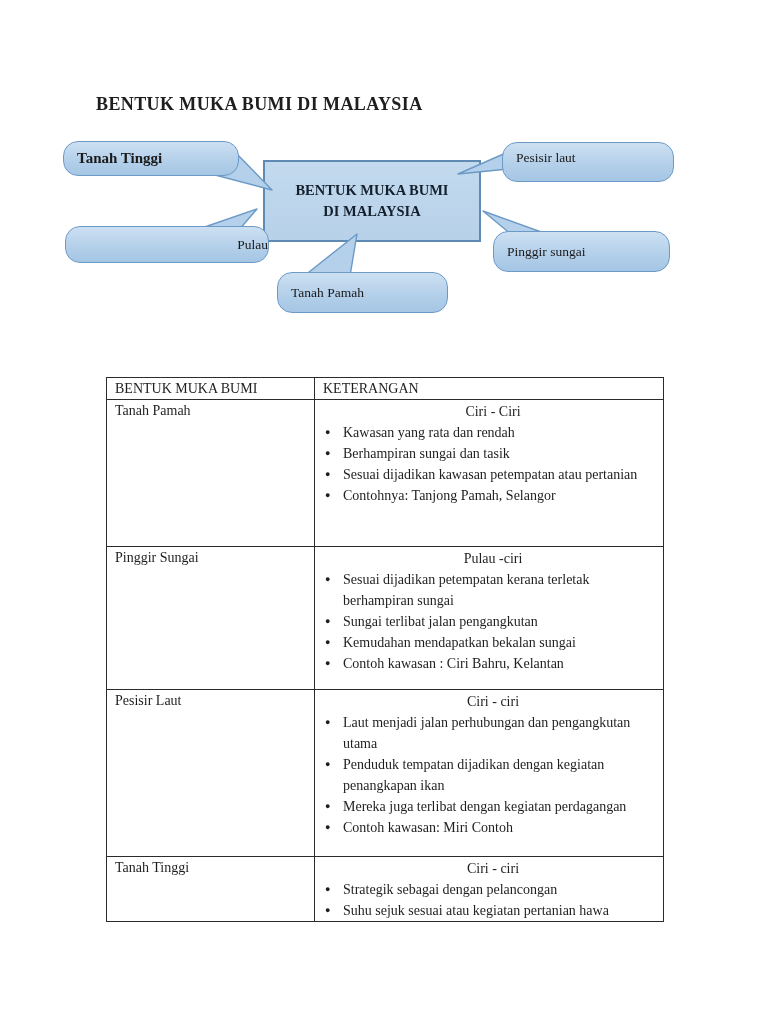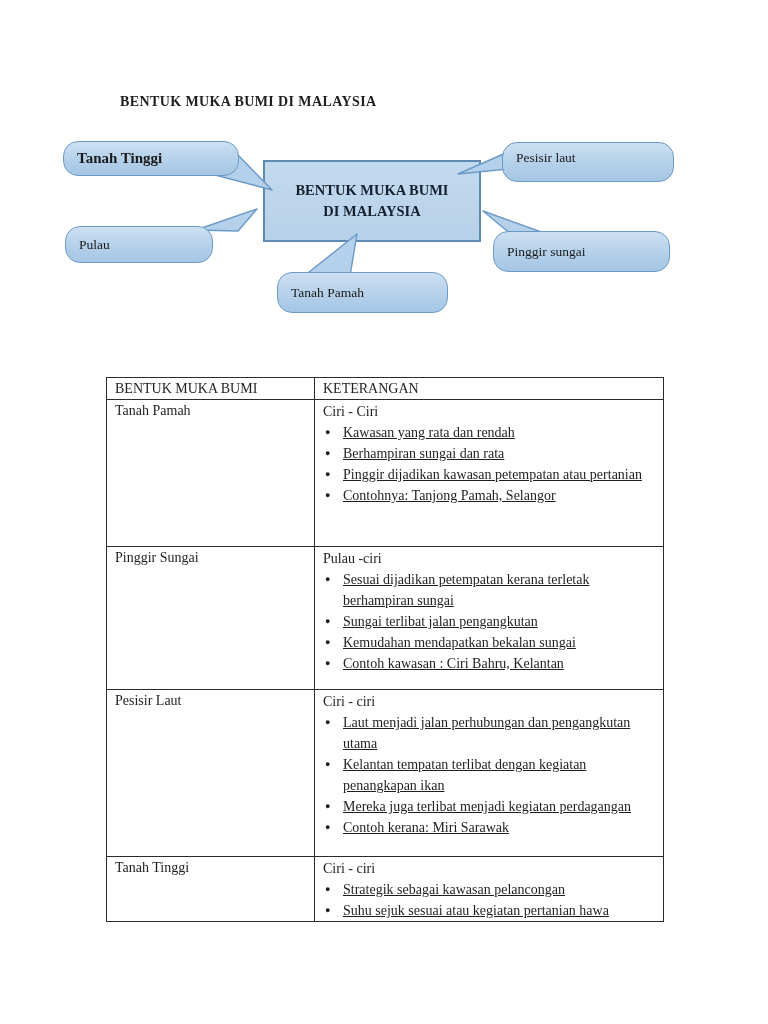--- a/index.html
+++ b/index.html
@@ -1,64 +1,64 @@
 <!DOCTYPE html>
 <html><head>
 <meta charset="utf-8">
 <style>
   * { margin:0; padding:0; box-sizing:border-box; }
   html,body { width:768px; height:1024px; background:#ffffff; }
   body { font-family:"Liberation Serif","DejaVu Serif",serif; color:#1e1e1e; position:relative; overflow:hidden; }
   .page { position:absolute; left:0; top:0; width:768px; height:1024px; background:#ffffff; }
 
-  .doc-title { position:absolute; left:120px; top:94px; font-size:14px; font-weight:bold; letter-spacing:.4px; white-space:nowrap; }
+  .doc-title { position:absolute; left:96px; top:94px; font-size:18px; font-weight:bold; letter-spacing:.4px; white-space:nowrap; }
 
   
   .diagram { position:absolute; left:0; top:0; width:768px; height:350px; }
   .center-box {
     position:absolute; left:263px; top:160px; width:218px; height:82px;
     background:linear-gradient(180deg,#c3daee 0%,#b7d1e9 100%);
     border:2px solid #5e8ab4; z-index:1;
     display:flex; flex-direction:column; justify-content:center; align-items:center;
     font-weight:bold; font-size:14.5px; line-height:21px; color:#14202e; text-align:center;
   }
   .tails { position:absolute; left:0; top:0; width:768px; height:350px; z-index:2; pointer-events:none; }
   .callout {
     position:absolute; z-index:3;
     background:linear-gradient(180deg,#cde0f2 0%,#b4d0ea 55%,#a5c6e4 100%);
     border:1.4px solid #6c9ac7; border-radius:15px;
     display:flex; align-items:center;
     font-size:13.5px; color:#1a1a1a; padding-left:13px;
   }
   .co-tanah-tinggi   { left:63px;  top:141px; width:176px; height:35px; font-weight:bold; font-size:15px; }
   .co-pesisir-laut   { left:502px; top:142px; width:172px; height:40px; align-items:flex-start; padding-top:7px; }
-  .co-pulau          { left:65px;  top:226px; width:148px; height:37px; }
+  .co-pulau          { left:65px;  top:226px; width:204px; height:37px;justify-content:flex-end; }
   .co-pinggir-sungai { left:493px; top:231px; width:177px; height:41px; }
   .co-tanah-pamah    { left:277px; top:272px; width:171px; height:41px; }
 
   
   .data-table {
     position:absolute; left:106px; top:377px; width:557px;
     border-collapse:collapse; table-layout:fixed; font-size:14px; line-height:21px;
   }
   .data-table col.c1 { width:208px; }
   .data-table col.c2 { width:349px; }
   .data-table th, .data-table td {
     border:1px solid #2b2b2b; vertical-align:top; text-align:left;
     font-weight:normal; padding:0 0 0 8px;
   }
   .data-table thead th { height:21px; white-space:nowrap; overflow:hidden; }
   tr.r0 td { height:147px; }
   tr.r1 td { height:143px; }
   tr.r2 td { height:167px; }
   tr.r3 td { height:60px; }
-  .ciri { padding-top:1px; }
+  .ciri { padding-top:1px;text-align:center; }
   .bullet { display:flex; }
   .dot { flex:0 0 20px; font-size:9px; line-height:21px; padding-left:2px; }
-  .btxt { flex:1; padding-right:4px;text-decoration:underline; }
+  .btxt { flex:1; padding-right:4px; }
 </style>
 </head>
 <body>
 
 <div class="page">
 
   <div class="doc-title">BENTUK MUKA BUMI DI MALAYSIA</div>
 
   <div class="diagram">
 
@@ -111,25 +111,25 @@
       <tr class="r0">
         <td>Tanah Pamah</td>
         <td>
           <div class="ciri">Ciri - Ciri</div>
           <div class="bullet">
               <span class="dot">●</span>
               <span class="btxt">Kawasan yang rata dan rendah</span>
             </div>
           <div class="bullet">
               <span class="dot">●</span>
-              <span class="btxt">Berhampiran sungai dan rata</span>
-            </div>
-          <div class="bullet">
-              <span class="dot">●</span>
-              <span class="btxt">Pinggir dijadikan kawasan petempatan atau pertanian</span>
+              <span class="btxt">Berhampiran sungai dan tasik</span>
+            </div>
+          <div class="bullet">
+              <span class="dot">●</span>
+              <span class="btxt">Sesuai dijadikan kawasan petempatan atau pertanian</span>
             </div>
           <div class="bullet">
               <span class="dot">●</span>
               <span class="btxt">Contohnya: Tanjong Pamah, Selangor</span>
             </div>
         </td>
       </tr>
 
       <tr class="r1">
         <td>Pinggir Sungai</td>
@@ -157,40 +157,40 @@
       <tr class="r2">
         <td>Pesisir Laut</td>
         <td>
           <div class="ciri">Ciri - ciri</div>
           <div class="bullet">
               <span class="dot">●</span>
               <span class="btxt">Laut menjadi jalan perhubungan dan pengangkutan utama</span>
             </div>
           <div class="bullet">
               <span class="dot">●</span>
-              <span class="btxt">Kelantan tempatan terlibat dengan kegiatan penangkapan ikan</span>
-            </div>
-          <div class="bullet">
-              <span class="dot">●</span>
-              <span class="btxt">Mereka juga terlibat menjadi kegiatan perdagangan</span>
-            </div>
-          <div class="bullet">
-              <span class="dot">●</span>
-              <span class="btxt">Contoh kerana: Miri Sarawak</span>
+              <span class="btxt">Penduduk tempatan dijadikan dengan kegiatan penangkapan ikan</span>
+            </div>
+          <div class="bullet">
+              <span class="dot">●</span>
+              <span class="btxt">Mereka juga terlibat dengan kegiatan perdagangan</span>
+            </div>
+          <div class="bullet">
+              <span class="dot">●</span>
+              <span class="btxt">Contoh kawasan: Miri Contoh</span>
             </div>
         </td>
       </tr>
 
       <tr class="r3">
         <td>Tanah Tinggi</td>
         <td>
           <div class="ciri">Ciri - ciri</div>
           <div class="bullet">
               <span class="dot">●</span>
-              <span class="btxt">Strategik sebagai kawasan pelancongan</span>
+              <span class="btxt">Strategik sebagai dengan pelancongan</span>
             </div>
           <div class="bullet">
               <span class="dot">●</span>
               <span class="btxt">Suhu sejuk sesuai atau kegiatan pertanian hawa</span>
             </div>
         </td>
       </tr>
 
     </tbody>
   </table>

